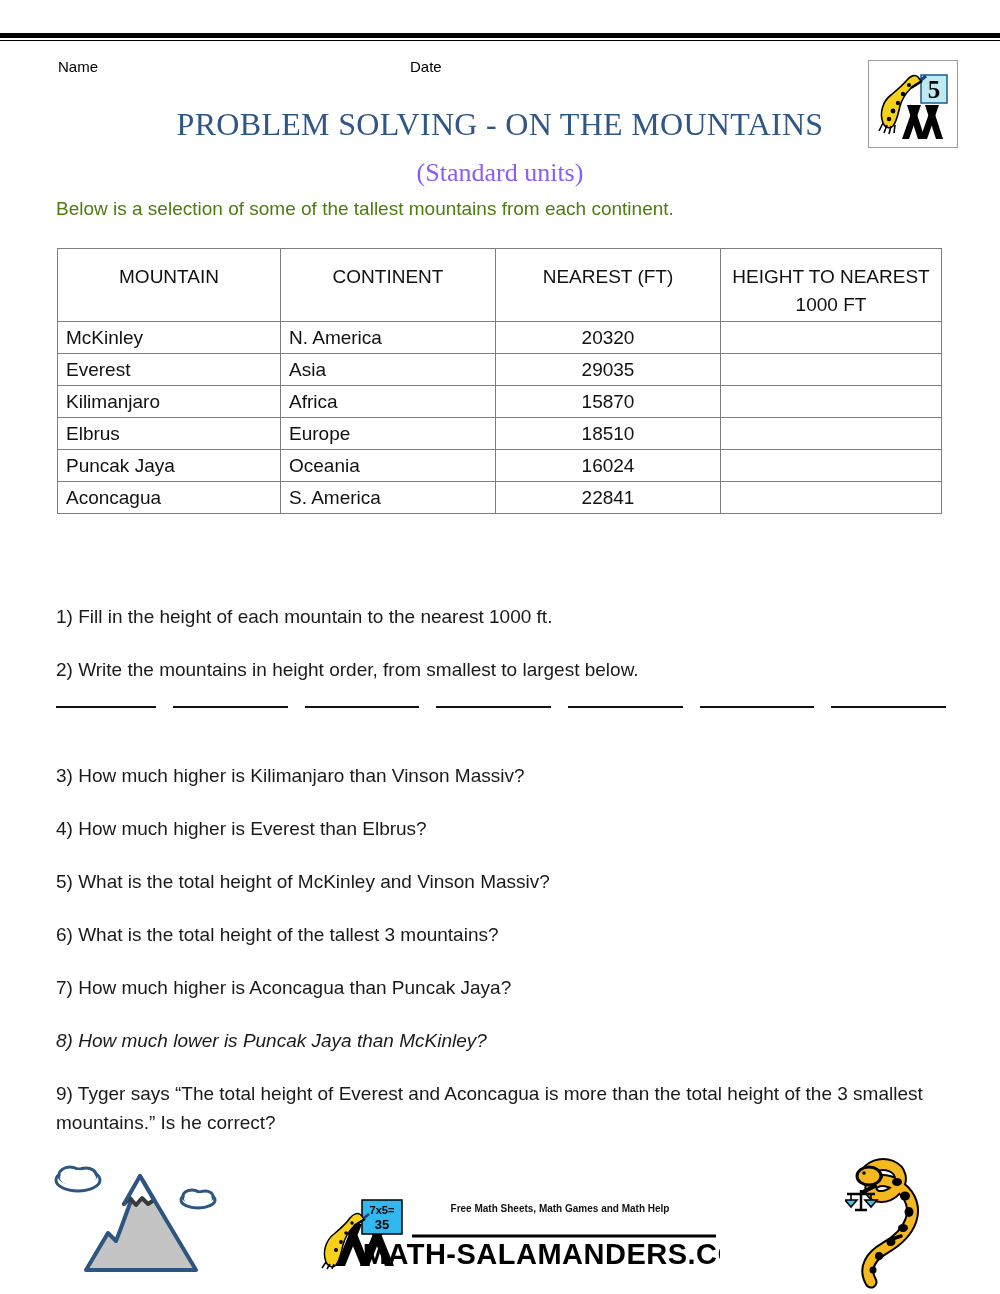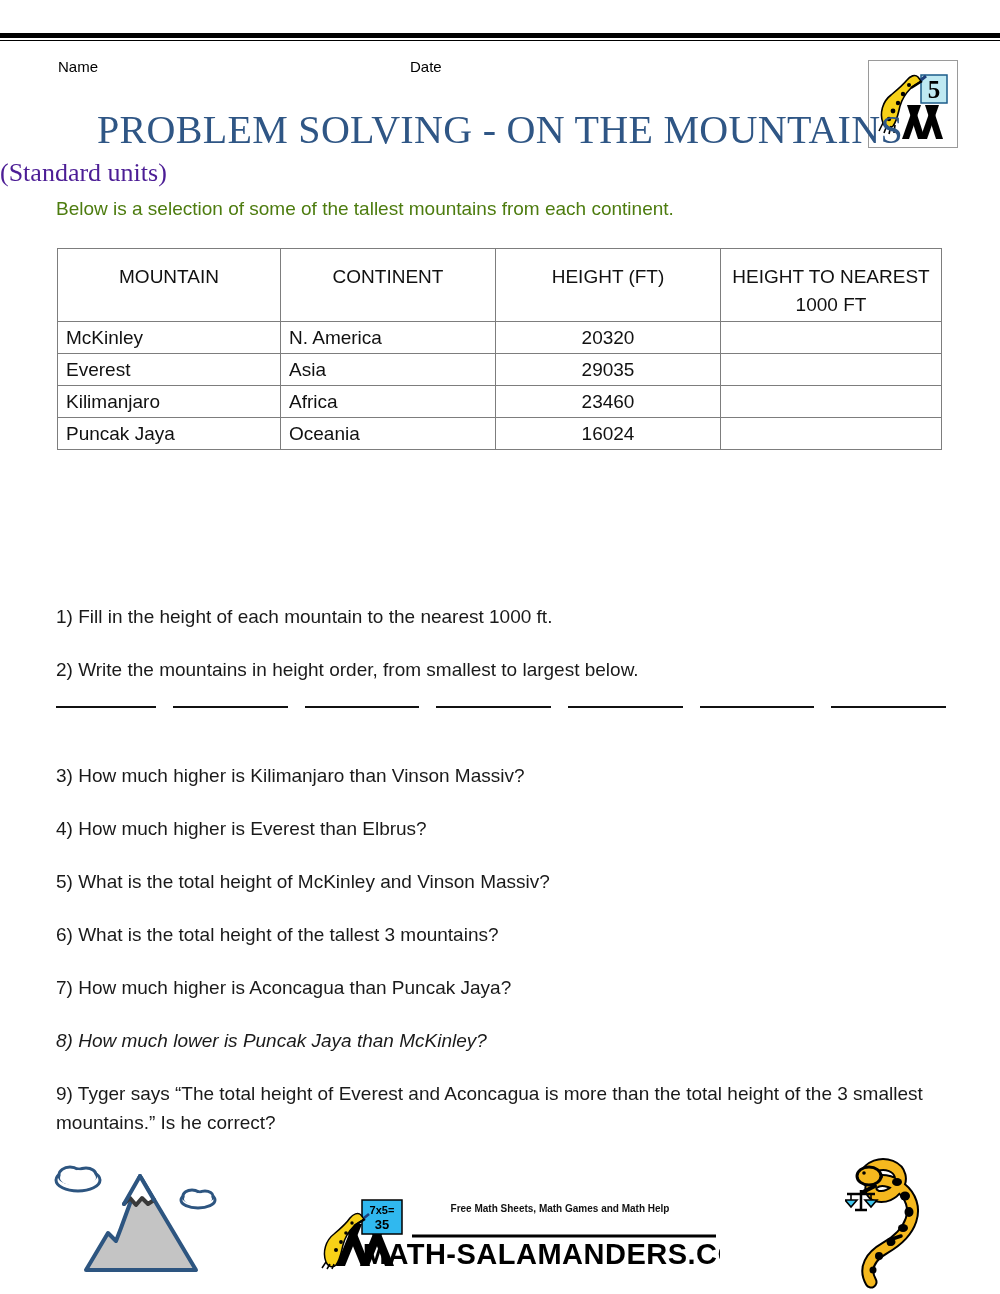--- a/index.html
+++ b/index.html
@@ -66,33 +66,33 @@
   }
 
   
   #title {
     position: absolute;
     top: 106px;
     left: 0;
     width: 1000px;
     text-align: center;
     font-family: "Liberation Serif", serif;
-    font-size: 40px;
+    font-size: 32px;
     color: #2f5685;
     letter-spacing: 0.3px;
   }
   #subtitle {
     position: absolute;
     top: 158px;
     left: 0;
     width: 1000px;
-    text-align: left;
+    text-align: center;
     font-family: "Liberation Serif", serif;
     font-size: 26px;
-    color: #4c1d95;
+    color: #8b5cf6;
   }
 
   
   #intro {
     position: absolute;
     top: 198px;
     left: 56px;
     width: 900px;
     font-size: 19px;
     color: #4d7c0f;
@@ -265,47 +265,59 @@
   <colgroup>
     <col class="col-name">
       <col class="col-cont">
       <col class="col-height">
       <col class="col-round">
   </colgroup>
   <thead>
     <tr>
       <th>MOUNTAIN</th>
       <th>CONTINENT</th>
-      <th>HEIGHT (FT)</th>
+      <th>NEAREST (FT)</th>
       <th>HEIGHT TO NEAREST 1000 FT</th>
     </tr>
   </thead>
   <tbody>
     <tr>
       <td class="c-name">McKinley</td>
       <td class="c-cont">N. America</td>
       <td class="c-height">20320</td>
       <td class="c-round"></td>
     </tr>
     <tr>
       <td class="c-name">Everest</td>
       <td class="c-cont">Asia</td>
       <td class="c-height">29035</td>
       <td class="c-round"></td>
     </tr>
     <tr>
       <td class="c-name">Kilimanjaro</td>
       <td class="c-cont">Africa</td>
-      <td class="c-height">23460</td>
+      <td class="c-height">15870</td>
+      <td class="c-round"></td>
+    </tr>
+    <tr>
+      <td class="c-name">Elbrus</td>
+      <td class="c-cont">Europe</td>
+      <td class="c-height">18510</td>
       <td class="c-round"></td>
     </tr>
     <tr>
       <td class="c-name">Puncak Jaya</td>
       <td class="c-cont">Oceania</td>
       <td class="c-height">16024</td>
+      <td class="c-round"></td>
+    </tr>
+    <tr>
+      <td class="c-name">Aconcagua</td>
+      <td class="c-cont">S. America</td>
+      <td class="c-height">22841</td>
       <td class="c-round"></td>
     </tr>
   </tbody>
 </table>
 
 <div class="q" id="q1">1) Fill in the height of each mountain to the nearest 1000 ft.</div>
 <div class="q" id="q2">2) Write the mountains in height order, from smallest to largest below.</div>
 
 <div id="blanks-row">
   <span class="blank"></span>

